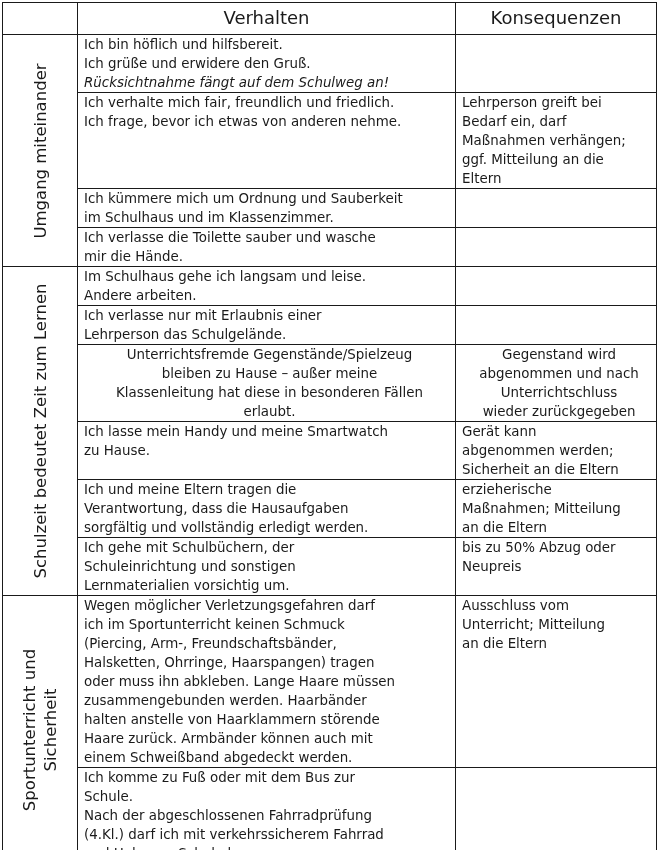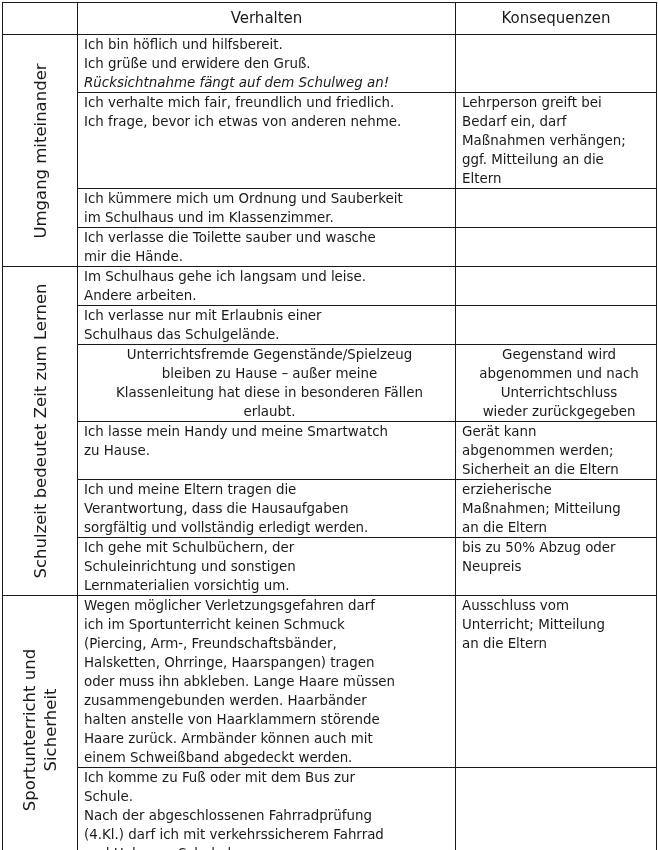--- a/index.html
+++ b/index.html
@@ -2,21 +2,21 @@
 <html><head>
 <meta charset="utf-8">
 <style>
   html, body { margin:0; padding:0; background:#ffffff; }
   body { width:658px; height:850px; position:relative; overflow:hidden;
          font-family:"DejaVu Sans", sans-serif; color:#1a1a1a; }
   table { position:absolute; left:2px; top:2px; border-collapse:collapse;
           table-layout:fixed; width:654px; }
   td, th { border:1.3px solid #1a1a1a; padding:0 0 0 6px; vertical-align:top;
            font-size:13.4px; line-height:19px; font-weight:normal; }
-  th { font-size:15px; line-height:30px; height:31px; text-align:center; padding:0; }
+  th { font-size:18px; line-height:30px; height:31px; text-align:center; padding:0; }
   col.c1 { width:75px; } col.c2 { width:378px; } col.c3 { width:201px; }
   td.cat { padding:0; position:relative; text-align:center; vertical-align:middle; }
   td.cat .rot { position:absolute; left:50%; top:50%; white-space:nowrap;
                 transform:translate(-50%,-50%) rotate(-90deg);
                 font-size:16.5px; line-height:21px; text-align:center; }
   .line { display:block; white-space:nowrap; }
   .italic { font-style:italic; }
 </style>
 </head>
 <body>
@@ -83,21 +83,21 @@
         </td>
         <td>
           <span class="line">Im Schulhaus gehe ich langsam und leise.</span>
           <span class="line">Andere arbeiten.</span>
         </td>
         <td></td>
       </tr>
       <tr style="height: 38px;">
         <td>
           <span class="line">Ich verlasse nur mit Erlaubnis einer</span>
-          <span class="line">Schulhaus das Schulgelände.</span>
+          <span class="line">Lehrperson das Schulgelände.</span>
         </td>
         <td></td>
       </tr>
       <tr style="height: 76px; text-align: center;">
         <td>
           <span class="line">Unterrichtsfremde Gegenstände/Spielzeug</span>
           <span class="line">bleiben zu Hause – außer meine</span>
           <span class="line">Klassenleitung hat diese in besonderen Fällen</span>
           <span class="line">erlaubt.</span>
         </td>

